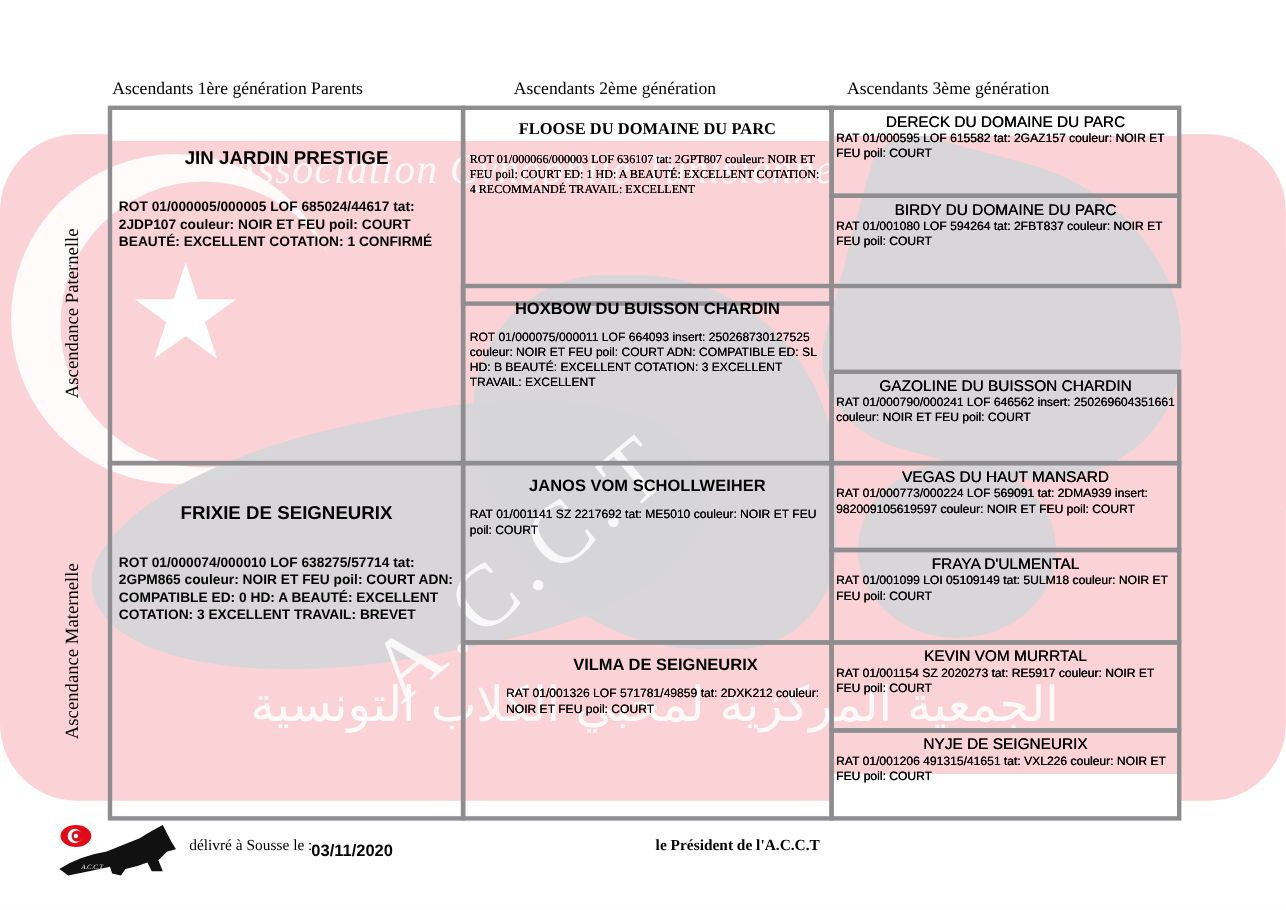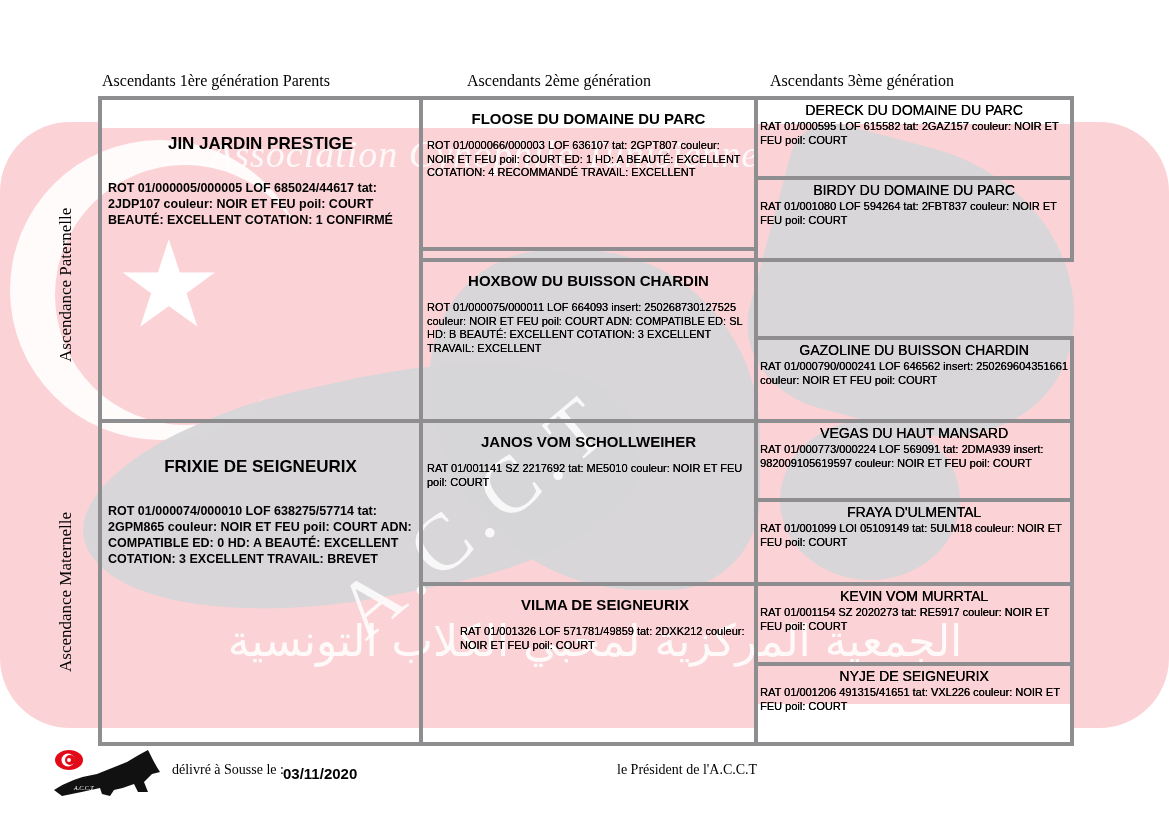--- a/index.html
+++ b/index.html
@@ -69,21 +69,21 @@
 
   .topwhite { background: linear-gradient(to bottom, #ffffff 0, #ffffff 28px, transparent 28px); }
 
   
   .footer-logo { position: absolute; left: 52px; top: 748px; width: 110px; height: 50px; }
   .footer-delivered {
     position: absolute; left: 172px; top: 762px; font-family: "Liberation Serif", serif; font-size: 14px; white-space: nowrap;
   }
   .footer-date { position: absolute; left: 283px; top: 765px; font-weight: bold; font-size: 15px; }
   .footer-president {
-    position: absolute; left: 617px; top: 762px; font-family: "Liberation Serif", serif; font-size: 14px; white-space: nowrap;
+    position: absolute; left: 596px; top: 762px; font-family: "Liberation Serif", serif; font-size: 14px; white-space: nowrap; font-weight: bold;
   }
 </style>
 </head>
 <body>
 
 <div class="wm-band"></div>
 <div class="wm-crescent"></div>
 <div class="wm-crescent-inner"></div>
 <div class="wm-star">★</div>
 <div class="wm-dog d1"></div>
@@ -105,21 +105,21 @@
 
   <div class="cell g1 topwhite" style="left:0; top:0; width:325px; height:327px;">
     <div class="name">JIN JARDIN PRESTIGE</div>
     <div class="details">ROT 01/000005/000005 LOF 685024/44617 tat: 2JDP107 couleur: NOIR ET FEU poil: COURT BEAUTÉ: EXCELLENT COTATION: 1 CONFIRMÉ</div>
   </div>
   <div class="cell g1" style="left:0; top:323px; width:325px; height:327px;">
     <div class="name">FRIXIE DE SEIGNEURIX</div>
     <div class="details">ROT 01/000074/000010 LOF 638275/57714 tat: 2GPM865 couleur: NOIR ET FEU poil: COURT ADN: COMPATIBLE ED: 0 HD: A BEAUTÉ: EXCELLENT COTATION: 3 EXCELLENT TRAVAIL: BREVET</div>
   </div>
 
-  <div class="cell g2 topwhite" style="left:321px; top:0; width:339px; height:155px;">
+  <div class="cell g2 topwhite" style="left:321px; top:0; width:339px; height:182px;font-family:Liberation Serif, serif;">
     <div class="name">FLOOSE DU DOMAINE DU PARC</div>
     <div class="details">ROT 01/000066/000003 LOF 636107 tat: 2GPT807 couleur: NOIR ET FEU poil: COURT ED: 1 HD: A BEAUTÉ: EXCELLENT COTATION: 4 RECOMMANDÉ TRAVAIL: EXCELLENT</div>
   </div>
   <div class="cell g2" style="left:321px; top:162px; width:339px; height:165px;">
     <div class="name">HOXBOW DU BUISSON CHARDIN</div>
     <div class="details">ROT 01/000075/000011 LOF 664093 insert: 250268730127525 couleur: NOIR ET FEU poil: COURT ADN: COMPATIBLE ED: SL HD: B BEAUTÉ: EXCELLENT COTATION: 3 EXCELLENT TRAVAIL: EXCELLENT</div>
   </div>
   <div class="cell g2" style="left:321px; top:323px; width:339px; height:167px;">
     <div class="name">JANOS VOM SCHOLLWEIHER</div>
     <div class="details">RAT 01/001141 SZ 2217692 tat: ME5010 couleur: NOIR ET FEU poil: COURT</div>

